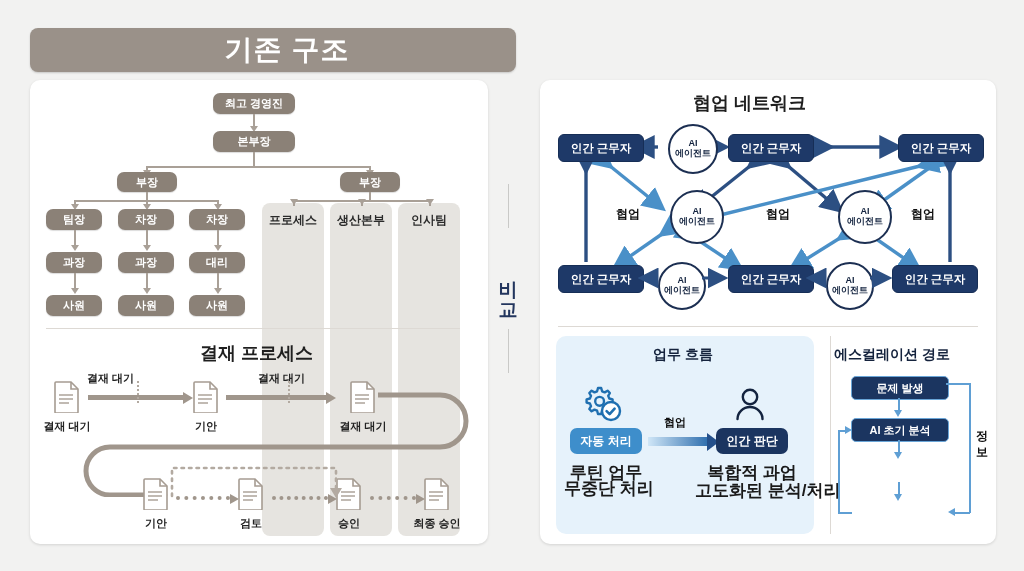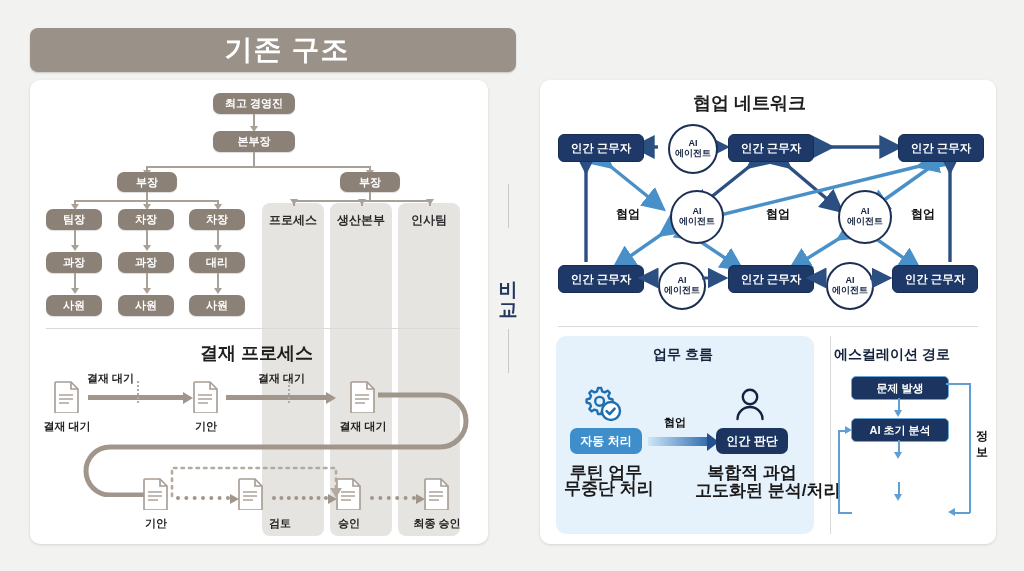--- a/index.html
+++ b/index.html
@@ -325,21 +325,21 @@
       <svg width="26" height="32" viewBox="0 0 26 32">
           <path d="M2 1 h15 l7 7 v23 a1 1 0 0 1 -1 1 H2 a1 1 0 0 1 -1 -1 V2 a1 1 0 0 1 1 -1 z" fill="#fff" stroke="#a69c92" stroke-width="1.6"></path>
           <path d="M17 1 v7 h7" fill="none" stroke="#a69c92" stroke-width="1.6"></path>
           <g stroke="#a69c92" stroke-width="1.4">
             <line x1="5" y1="14" x2="19" y2="14"></line>
             <line x1="5" y1="18" x2="19" y2="18"></line>
             <line x1="5" y1="22" x2="15" y2="22"></line>
           </g>
         </svg>
     </div>
-    <div class="doc-cap" style="left:211px;top:516px;width:80px;text-align:right;">검토</div>
+    <div class="doc-cap" style="left:211px;top:516px;width:80px;">검토</div>
     <div class="dotted-arrow" style="left:272px;top:496px;width:56px;"></div>
 
     <div class="doc" style="left:336px;top:478px;">
       <svg width="26" height="32" viewBox="0 0 26 32">
           <path d="M2 1 h15 l7 7 v23 a1 1 0 0 1 -1 1 H2 a1 1 0 0 1 -1 -1 V2 a1 1 0 0 1 1 -1 z" fill="#fff" stroke="#a69c92" stroke-width="1.6"></path>
           <path d="M17 1 v7 h7" fill="none" stroke="#a69c92" stroke-width="1.6"></path>
           <g stroke="#a69c92" stroke-width="1.4">
             <line x1="5" y1="14" x2="19" y2="14"></line>
             <line x1="5" y1="18" x2="19" y2="18"></line>
             <line x1="5" y1="22" x2="15" y2="22"></line>

